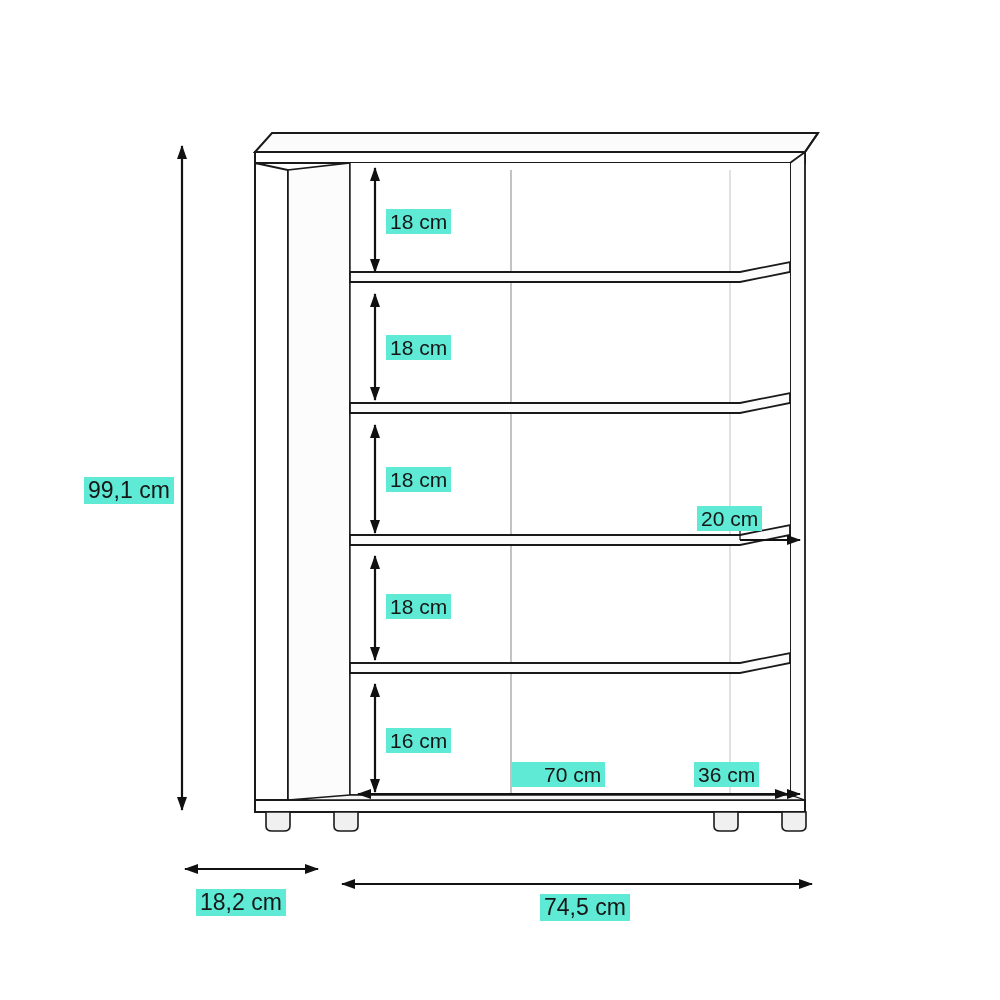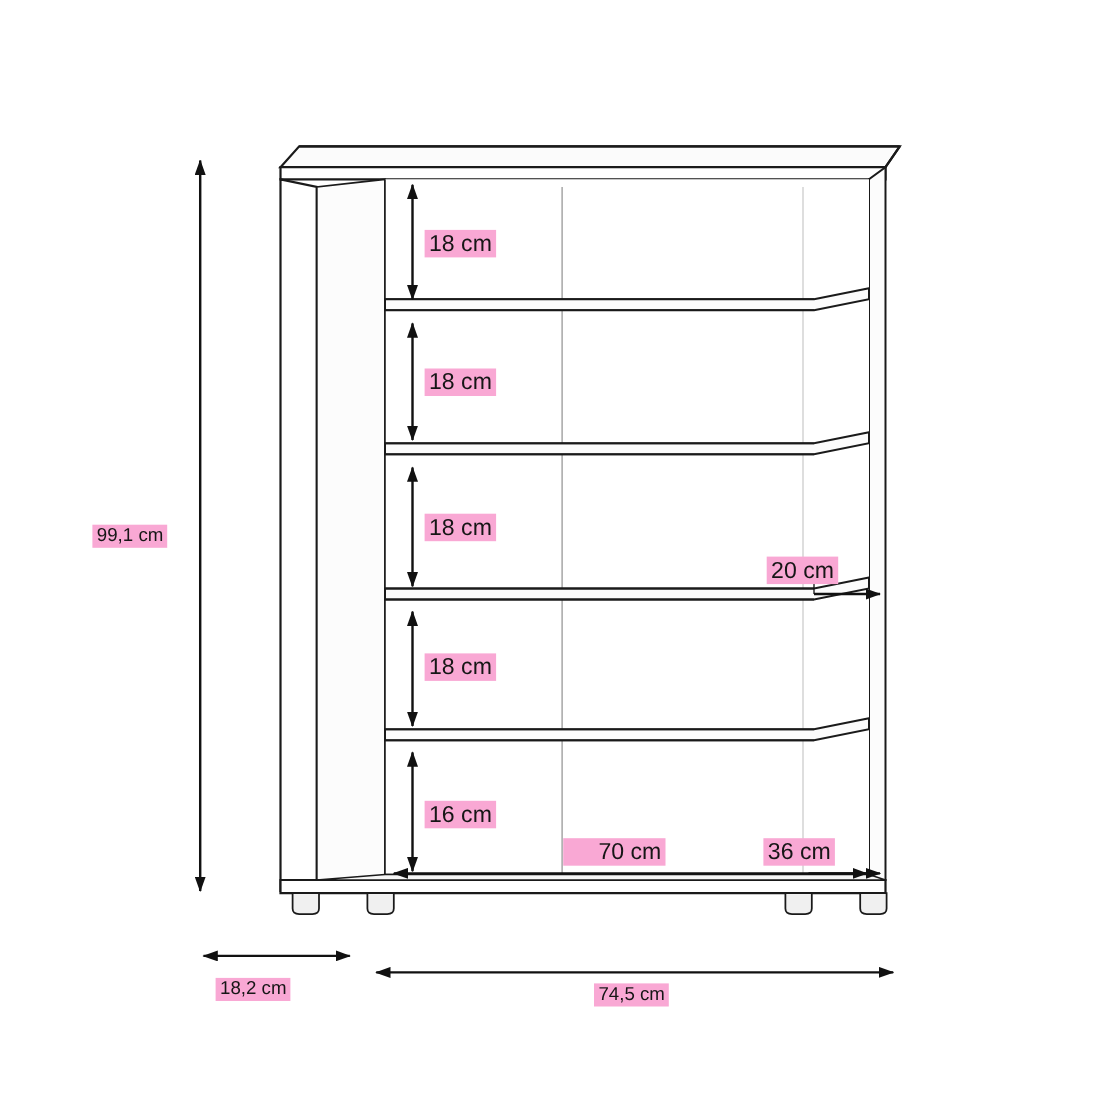--- a/index.html
+++ b/index.html
@@ -25,26 +25,26 @@
     top: 0;
     width: 1000px;
     height: 1000px;
   }
   .dim-label {
     position: absolute;
     font-family: "Liberation Sans", sans-serif;
     font-size: 21px;
     color: #161616;
     white-space: nowrap;
-    background: #f9a8d4;
+    background: #5eead4;
     padding: 1px 4px;
     line-height: 1.1;
   }
   .dim-label.big {
-    font-size: 17px;
+    font-size: 23px;
   }
 </style>
 </head>
 <body>
 
 <div id="stage">
 
   <svg id="drawing" viewBox="0 0 1000 1000">
     <defs>
       <marker id="arrEnd" markerWidth="14" markerHeight="10" refX="13" refY="5" orient="auto" markerUnits="userSpaceOnUse">

